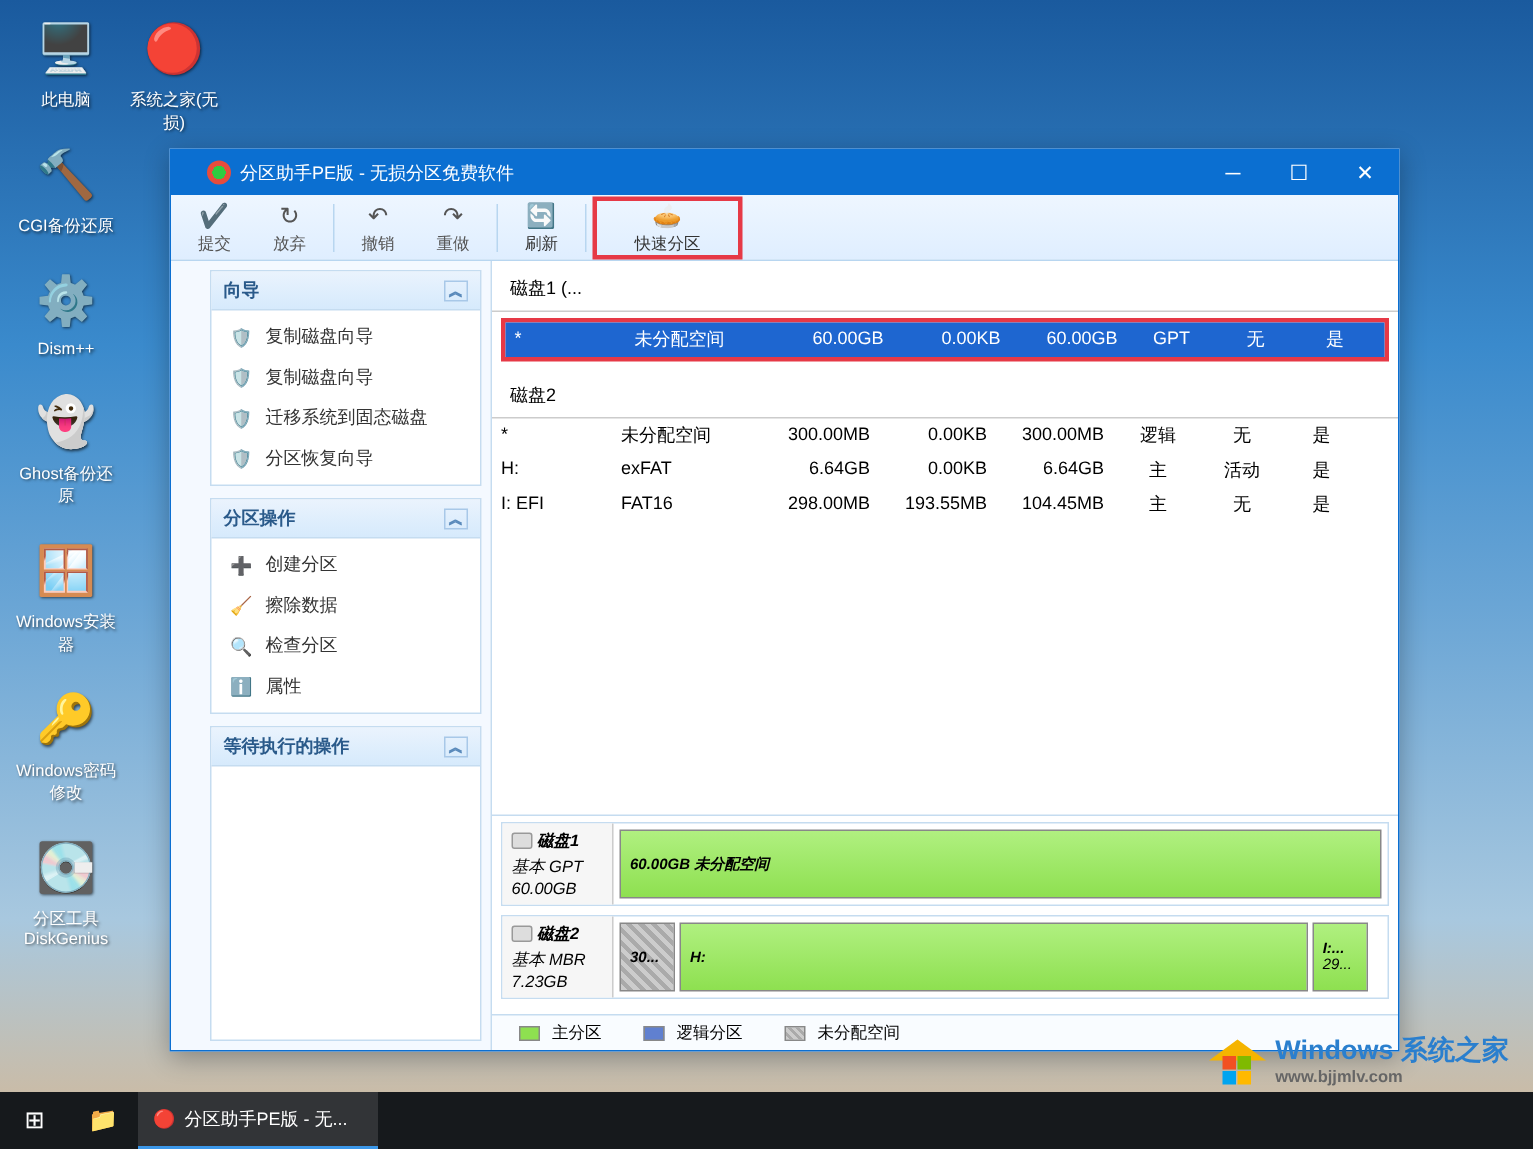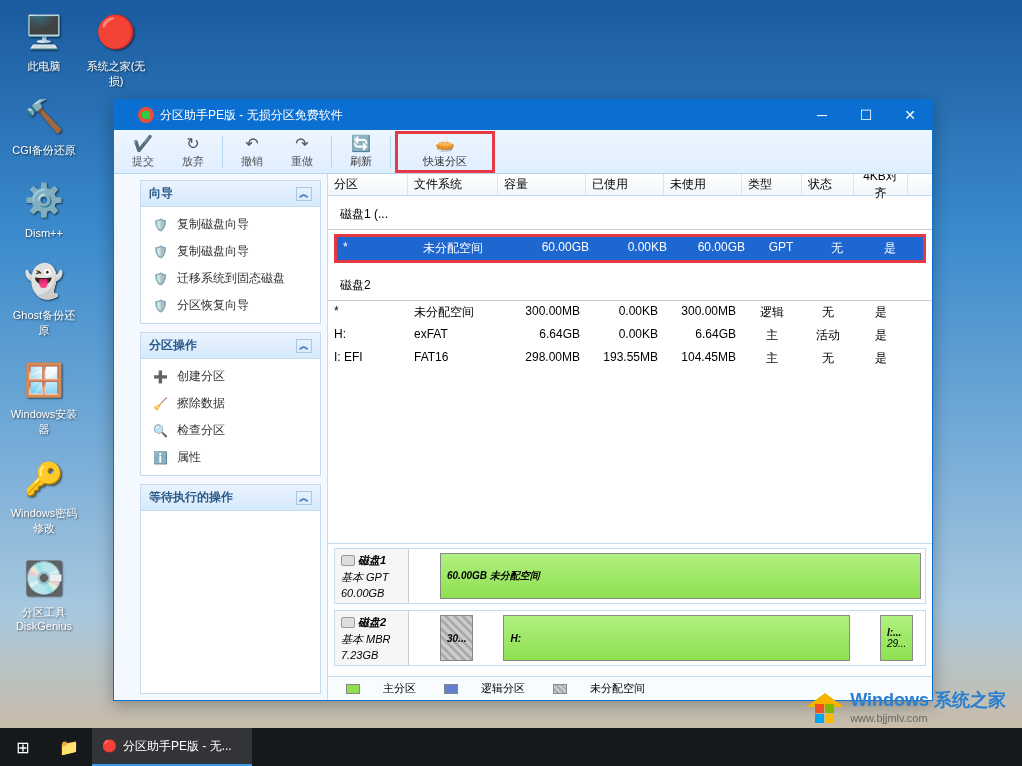--- a/index.html
+++ b/index.html
@@ -46,38 +46,38 @@
 .prow > span { padding: 0 6px; overflow: hidden; white-space: nowrap; }
 .prow.selected { background: #1e66d0; color: #fff; }
 .highlight-box { border: 3px solid #e63946; margin: 4px 6px; }
 
 .disk-map-area { border-top: 1px solid #c5dcf0; padding: 4px 6px; max-height: 154px; overflow-y: auto; }
 .dmap { border: 1px solid #c5dcf0; margin-bottom: 6px; display: flex; height: 56px; font-size: 11px; font-style: italic; }
 .dmap-info { width: 74px; background: #f6f6f6; border-right: 1px solid #ccc; padding: 4px 6px; display: flex; flex-direction: column; justify-content: center; gap: 2px; }
 .dmap-info .dtitle { display: flex; align-items: center; gap: 3px; }
 .dmap-info .dico { width: 14px; height: 11px; background: #ddd; border: 1px solid #999; border-radius: 2px; }
 .dmap-bars { flex: 1; display: flex; padding: 4px; gap: 3px; }
-.bar { border: 1px solid #888; display: flex; flex-direction: column; justify-content: center; padding: 4px 6px; font-size: 10px; margin-left: 27px; }
+.bar { border: 1px solid #888; display: flex; flex-direction: column; justify-content: center; padding: 4px 6px; font-size: 10px; }
 .bar.unalloc { background: repeating-linear-gradient(45deg, #ccc, #ccc 3px, #aaa 3px, #aaa 6px); }
 .bar.primary { background: linear-gradient(#b0f080, #8ee050); }
 
 .legend { height: 24px; border-top: 1px solid #c5dcf0; display: flex; align-items: center; font-size: 11px; gap: 28px; padding-left: 18px; background: #f9fcff; }
-.legend .li { display: flex; align-items: center; gap: 23px; text-align: right; }
+.legend .li { display: flex; align-items: center; gap: 8px; text-align: right; }
 .legend .sw { width: 14px; height: 10px; border: 1px solid #888; }
 
 .taskbar { position: absolute; bottom: 0; left: 0; right: 0; height: 38px; background: #16191c; display: flex; align-items: center; }
 .taskbar .tb { width: 46px; height: 38px; display: flex; align-items: center; justify-content: center; color: #fff; cursor: pointer; font-size: 16px; }
 .taskbar .tb.task { min-width: 160px; justify-content: flex-start; padding: 0 10px; gap: 6px; font-size: 12px; background: rgba(255,255,255,0.12); border-bottom: 2px solid #3b97e8; }
 
 .watermark { position: absolute; right: 16px; bottom: 42px; display: flex; align-items: center; gap: 6px; color: #2a7fce; font-size: 18px; font-weight: bold; }
 .watermark .house { width: 38px; height: 34px; position: relative; }
 .watermark .house::before { content: ""; position: absolute; top: 4px; left: 0; border-left: 19px solid transparent; border-right: 19px solid transparent; border-bottom: 14px solid #f5b400; }
 .watermark .wgrid { position: absolute; bottom: 0; left: 9px; display: grid; grid-template-columns: 9px 9px; grid-template-rows: 9px 9px; gap: 1px; }
 .watermark .wgrid div:nth-child(1){background:#f25022}.watermark .wgrid div:nth-child(2){background:#7fba00}.watermark .wgrid div:nth-child(3){background:#00a4ef}.watermark .wgrid div:nth-child(4){background:#ffb900}
-.watermark .txt small { display: block; font-size: 11px; font-weight: normal; color: #666; }
+.watermark .txt small { display: block; font-size: 11px; font-weight: bold; color: #666; }
 
 .c-part{width:80px}.c-fs{width:90px}.c-cap{width:88px;text-align:right}.c-used{width:78px;text-align:right}.c-unused{width:78px;text-align:right}.c-type{width:60px;text-align:center}.c-stat{width:52px;text-align:center}.c-4k{width:54px;text-align:center}
 </style>
 </head>
 <body>
 
 <div class="desktop" id="desktop"><div style="display: inline-block; vertical-align: top;"><div class="dicon">
         <div class="ibox">🖥️</div>
         <div>此电脑</div>
       </div><div class="dicon">
@@ -198,30 +198,20 @@
       <div class="panel" style="flex:1">
         <div class="panel-head">
             <span>等待执行的操作</span>
             <span class="chev">︽</span>
           </div>
         <div class="panel-body" style="min-height:150px"></div>
       </div>
     </div>
 
     <div class="main-area">
-      <div class="col-headers">
-        <span class="c-part">分区</span>
-        <span class="c-fs">文件系统</span>
-        <span class="c-cap">容量</span>
-        <span class="c-used">已使用</span>
-        <span class="c-unused">未使用</span>
-        <span class="c-type">类型</span>
-        <span class="c-stat">状态</span>
-        <span class="c-4k">4KB对齐</span>
-      </div>
       <div class="part-list" id="part-list">
           <div class="disk-header">磁盘1 (...</div>
           <div class="highlight-box">
             <div class="prow selected">
       <span class="c-part">*</span>
               <span class="c-fs">未分配空间</span>
       <span class="c-cap">60.00GB</span>
               <span class="c-used">0.00KB</span>
       <span class="c-unused">60.00GB</span>
               <span class="c-type">GPT</span>

